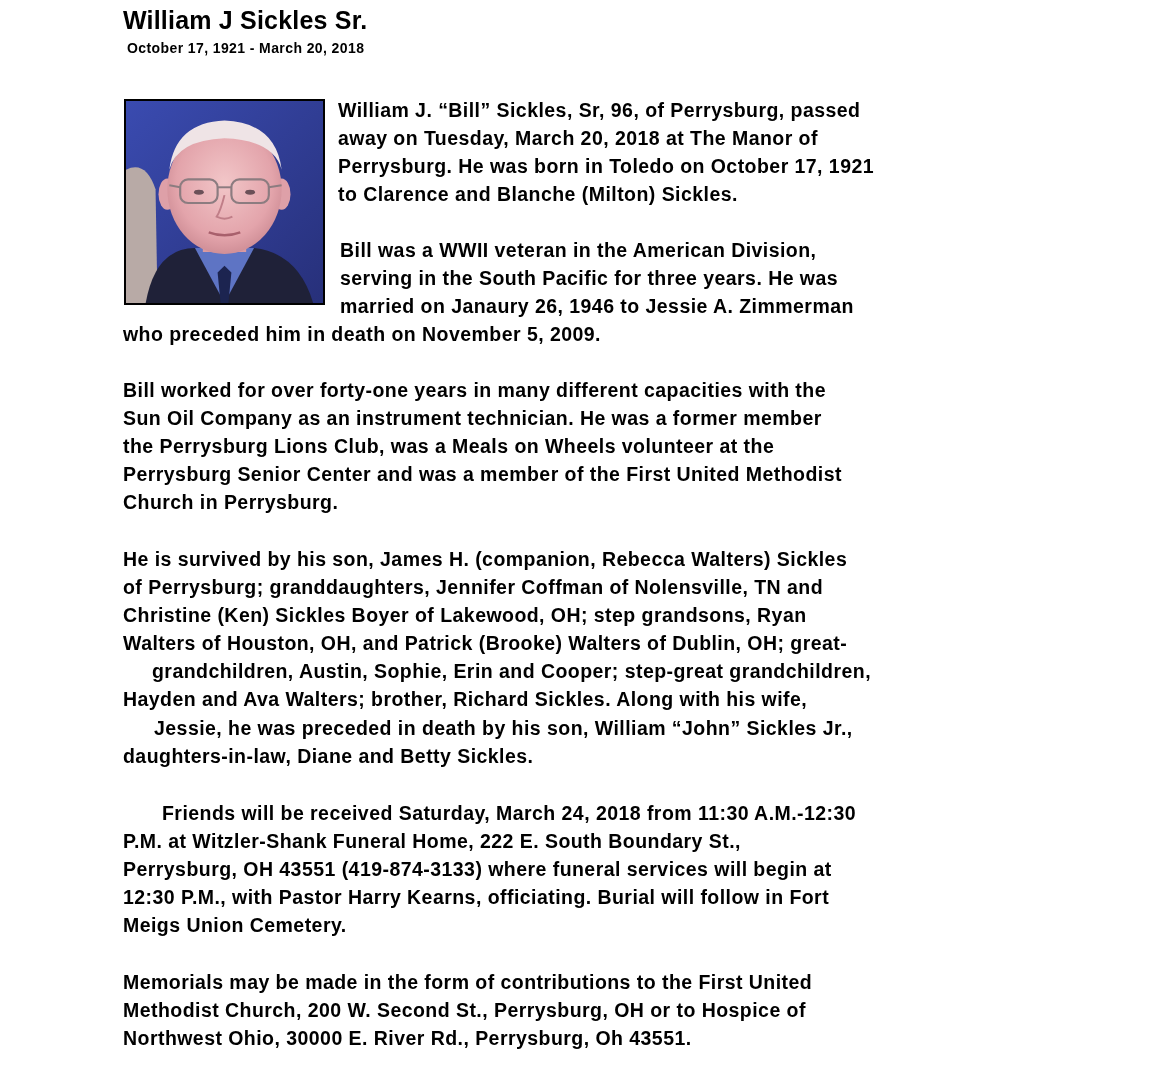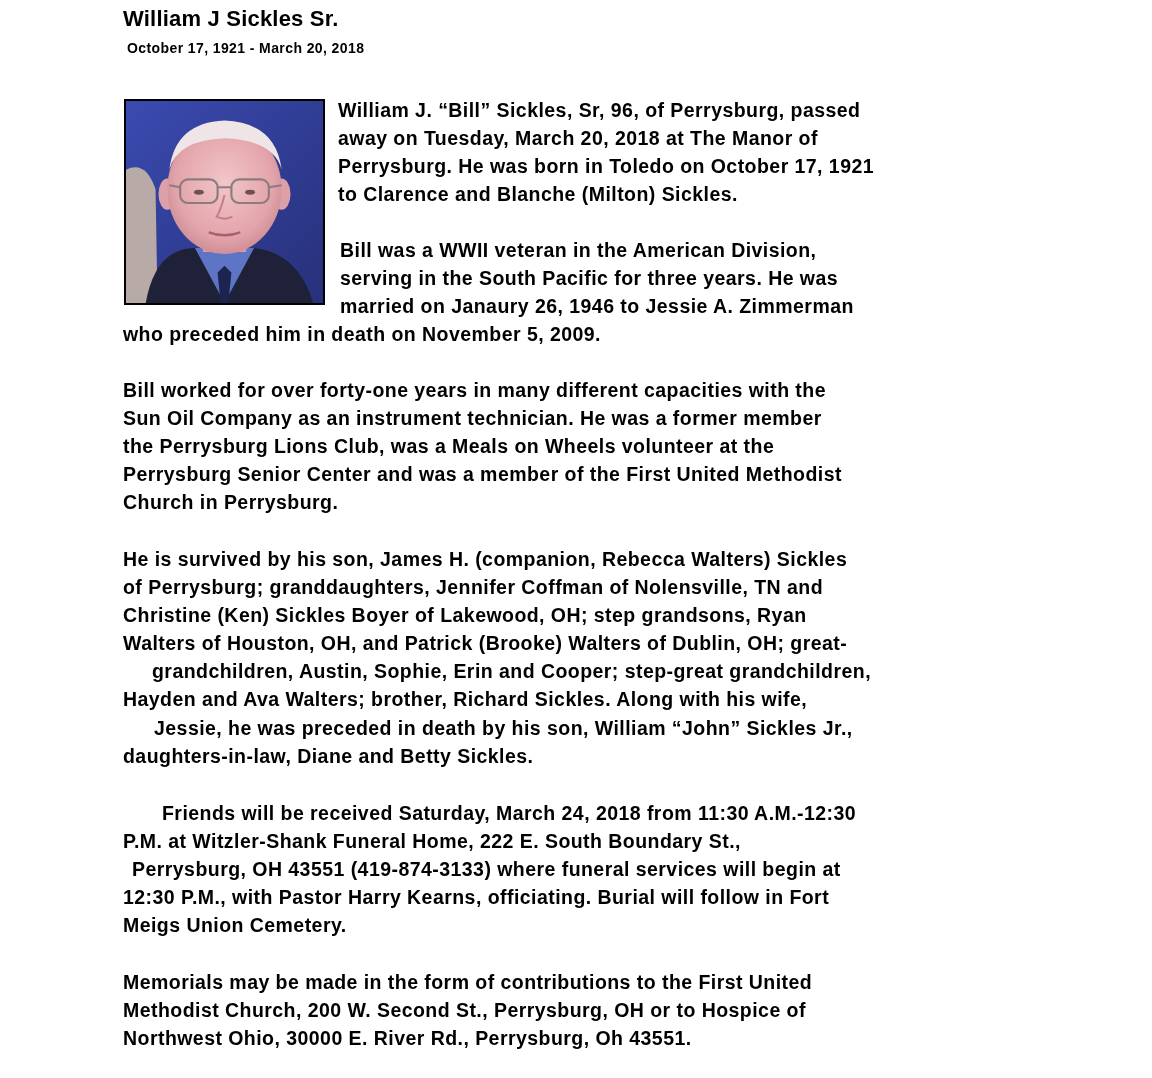--- a/index.html
+++ b/index.html
@@ -12,21 +12,21 @@
     height: 1078px;
     position: relative;
     overflow: hidden;
     font-family: "Liberation Sans", "DejaVu Sans", sans-serif;
     color: #000000;
   }
   .title {
     position: absolute;
     left: 123px;
     top: 6px;
-    font-size: 22px;
+    font-size: 25px;
     font-weight: bold;
     letter-spacing: 0.2px;
     white-space: nowrap;
   }
   .dates {
     position: absolute;
     left: 127px;
     top: 40px;
     font-size: 14px;
     font-weight: bold;
@@ -138,21 +138,21 @@
     <div class="line" style="left:123px; top:631px;">Walters of Houston, OH, and Patrick (Brooke) Walters of Dublin, OH; great-</div>
     <div class="line" style="left:123px; top:659px;margin-left:29px;">grandchildren, Austin, Sophie, Erin and Cooper; step-great grandchildren,</div>
     <div class="line" style="left:123px; top:687px;">Hayden and Ava Walters; brother, Richard Sickles. Along with his wife,</div>
     <div class="line" style="left:123px; top:716px;margin-left:31px;">Jessie, he was preceded in death by his son, William “John” Sickles Jr.,</div>
     <div class="line" style="left:123px; top:744px;">daughters-in-law, Diane and Betty Sickles.</div>
   </div>
 
   <div>
     <div class="line" style="left:139px; top:801px;margin-left:23px;">Friends will be received Saturday, March 24, 2018 from 11:30 A.M.-12:30</div>
     <div class="line" style="left:123px; top:829px;">P.M. at Witzler-Shank Funeral Home, 222 E. South Boundary St.,</div>
-    <div class="line" style="left:132px; top:857px;">Perrysburg, OH 43551 (419-874-3133) where funeral services will begin at</div>
+    <div class="line" style="left:123px; top:857px;">Perrysburg, OH 43551 (419-874-3133) where funeral services will begin at</div>
     <div class="line" style="left:123px; top:885px;">12:30 P.M., with Pastor Harry Kearns, officiating. Burial will follow in Fort</div>
     <div class="line" style="left:123px; top:913px;">Meigs Union Cemetery.</div>
   </div>
 
   <div>
     <div class="line" style="left:123px; top:970px;">Memorials may be made in the form of contributions to the First United</div>
     <div class="line" style="left:123px; top:998px;">Methodist Church, 200 W. Second St., Perrysburg, OH or to Hospice of</div>
     <div class="line" style="left:123px; top:1026px;">Northwest Ohio, 30000 E. River Rd., Perrysburg, Oh 43551.</div>
   </div>
 

